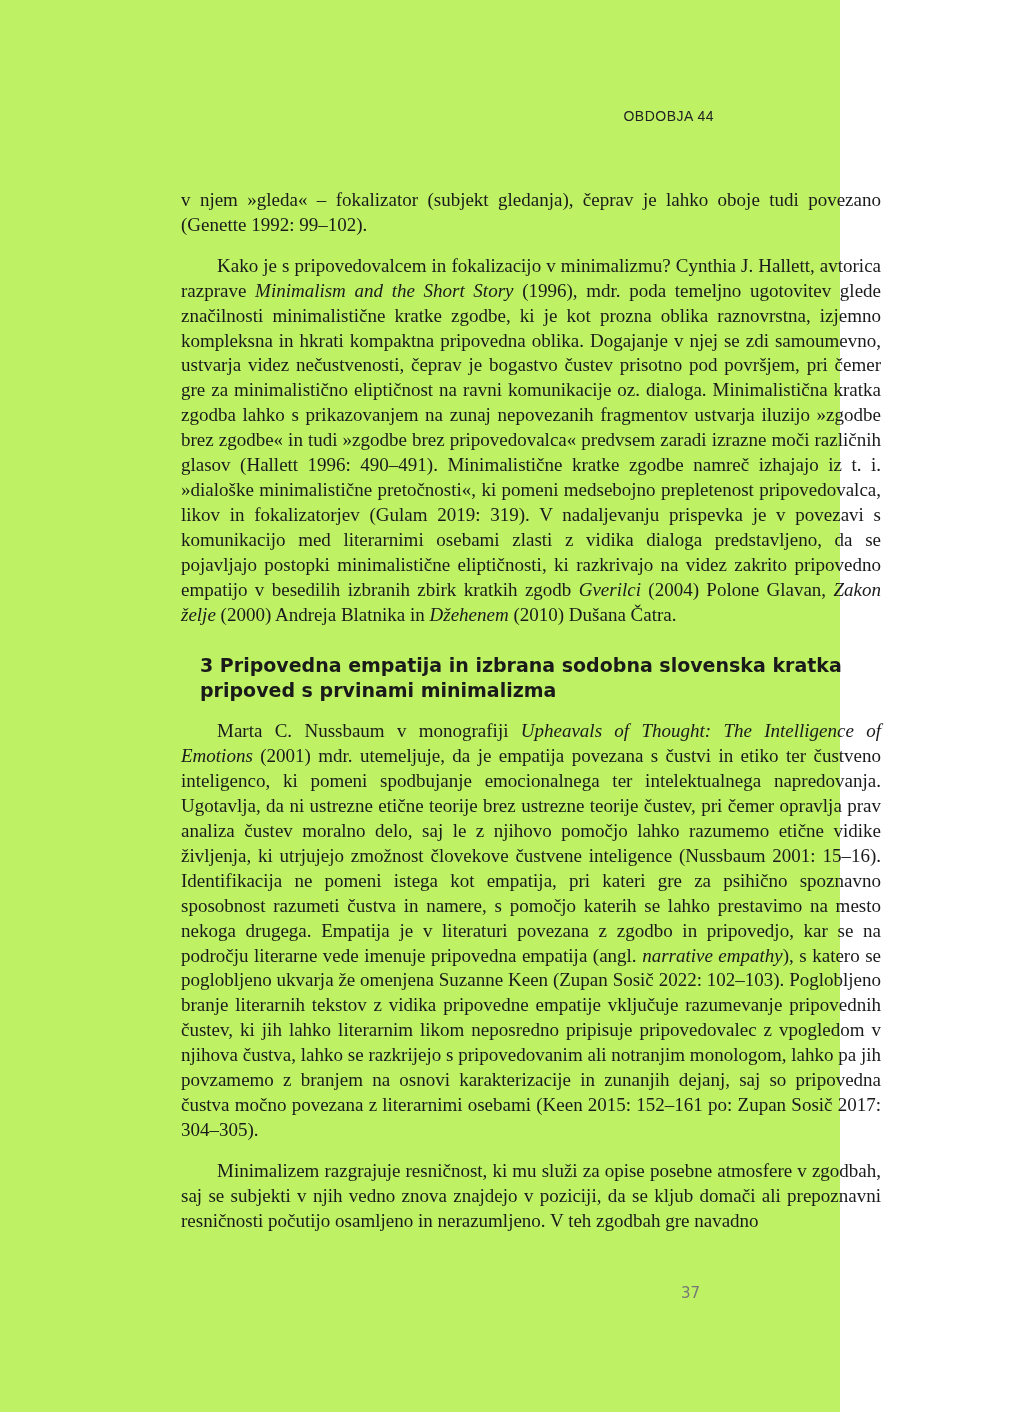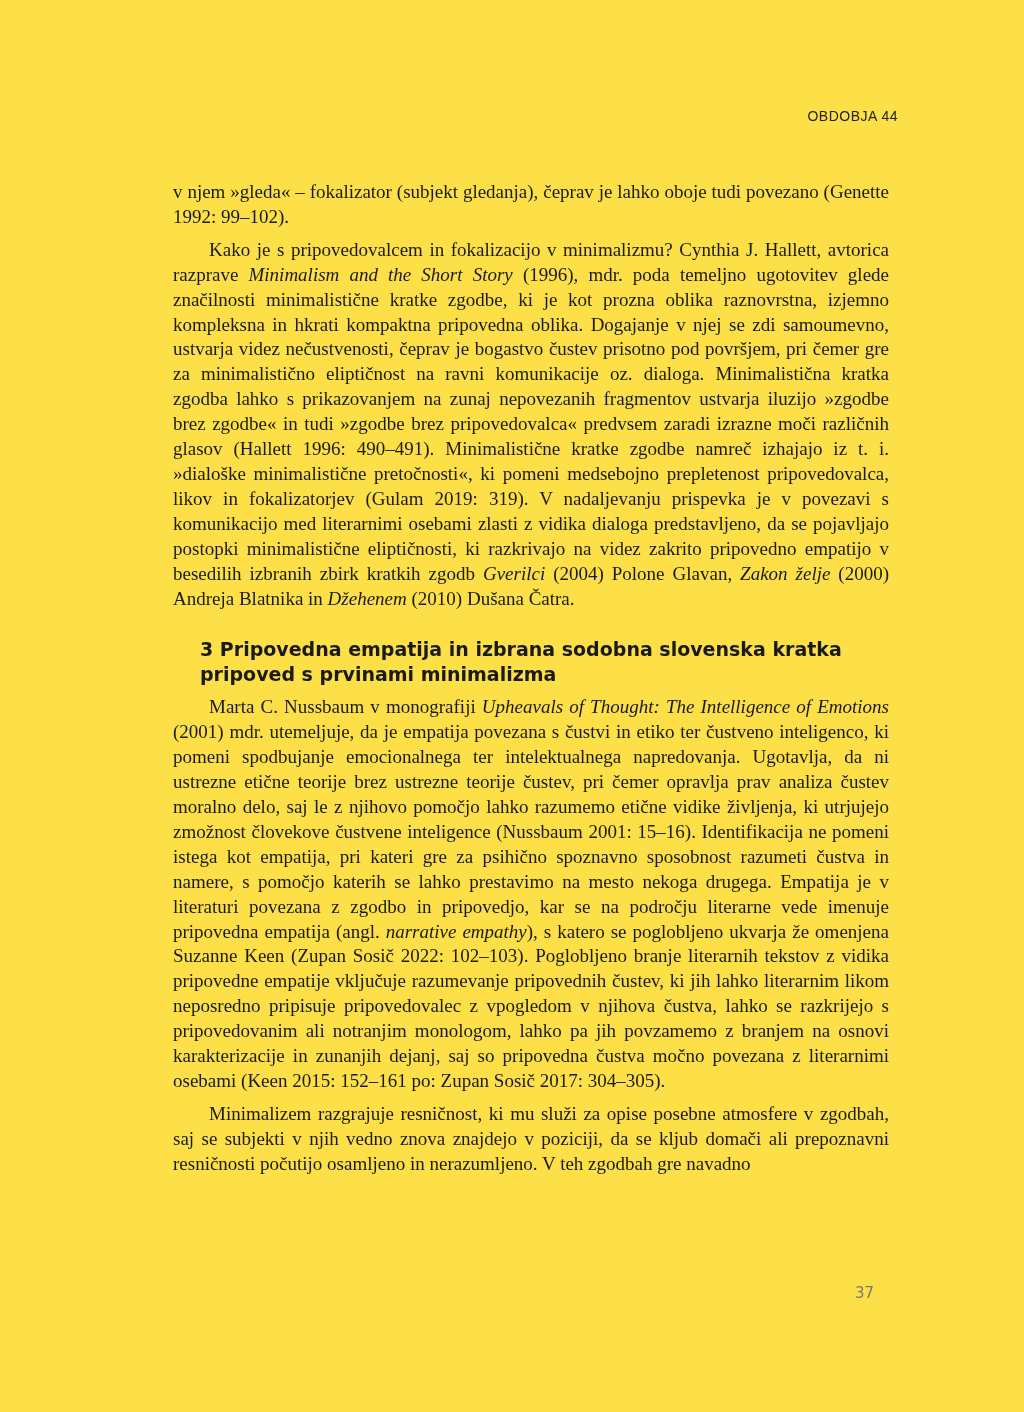--- a/index.html
+++ b/index.html
@@ -1,34 +1,34 @@
 <!DOCTYPE html>
 <html><head>
 <meta charset="utf-8">
 <style>
   html, body { margin:0; padding:0; background:#ffffff; }
   body { width:1024px; height:1412px; position:relative; overflow:hidden; }
-  .page { position:absolute; left:0; top:0; width:1024px; height:1412px; background:#fde047; }
+  .page { position:absolute; left:0; top:0; width:840px; height:1412px; background:#bef264; }
   .running-head {
     position:absolute; top:108px; right:126px;
     font-family:"Liberation Sans", sans-serif; font-size:14px; color:#222; letter-spacing:0.5px;
   }
   .body-text {
     position:absolute; left:165px; top:172px; width:732px;
     font-family:"Liberation Serif", serif; font-size:19px; line-height:24.9px; color:#1a1a1a;
     text-align:justify;
   }
-  .body-text p { margin:8px; }
+  .body-text p { margin:16px; }
   .body-text p.indent { text-indent:36px;font-family:Liberation Serif, serif; }
   .heading {
     font-family:"DejaVu Sans", sans-serif; font-weight:bold; font-size:19px; line-height:25px;
     color:#1a1a1a; margin:26px 0 0 35px; text-align:left;
   }
   .folio {
-    position:absolute; top:1284px; right:150px;
+    position:absolute; top:1284px; right:140px;
     font-family:"DejaVu Sans", sans-serif; font-size:15px; color:#777;
   }
   i { font-style:italic; }
 </style>
 </head>
 <body>
 
 <div class="page">
   <div class="running-head">OBDOBJA 44</div>
 

